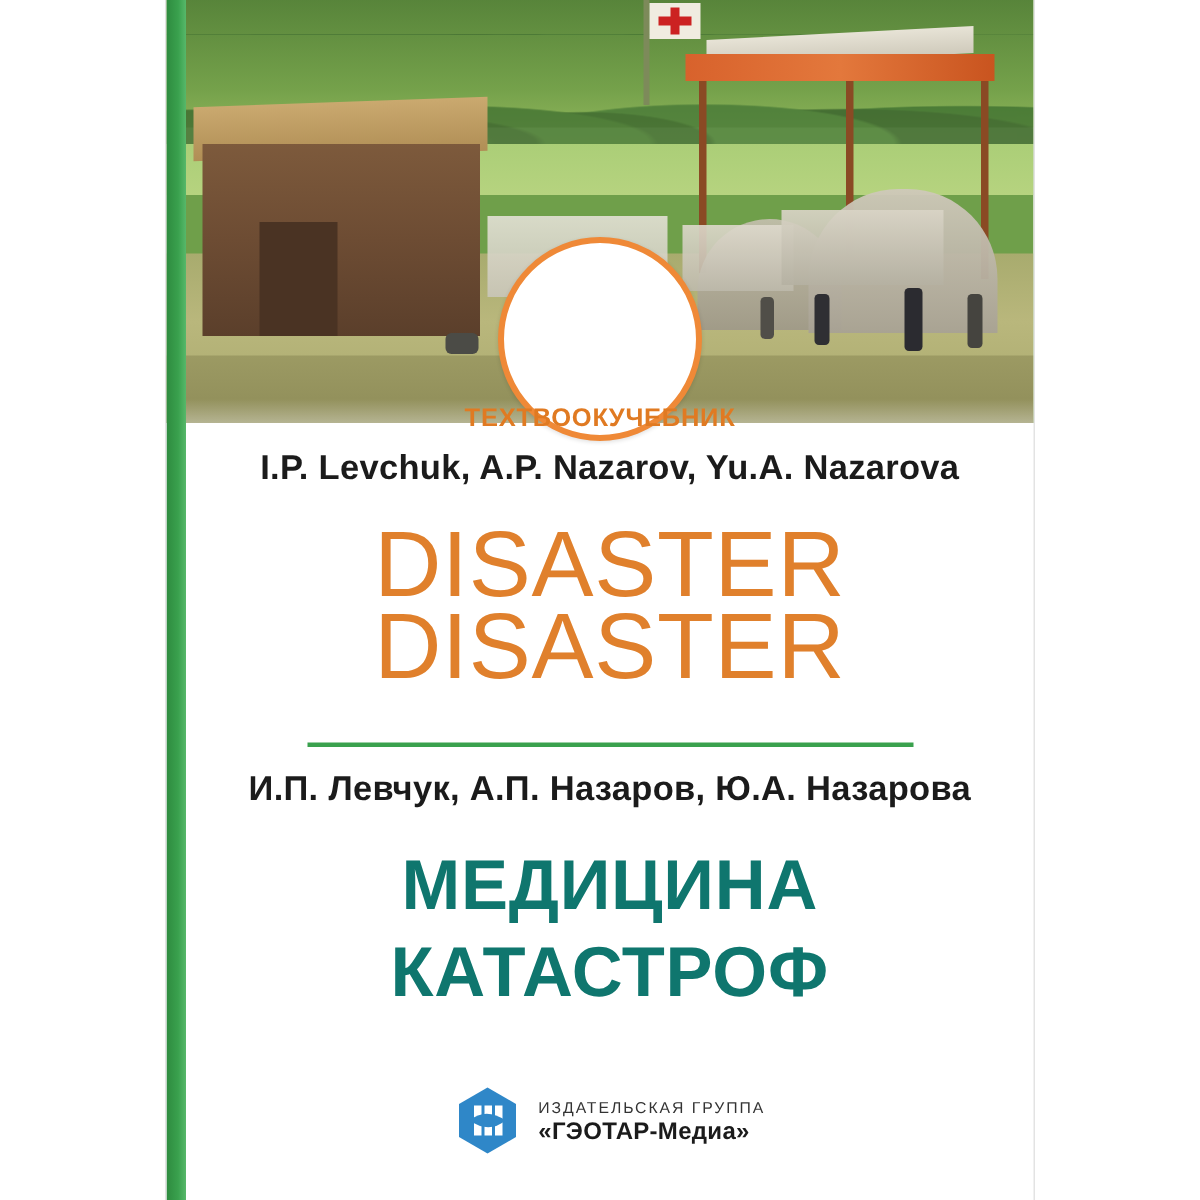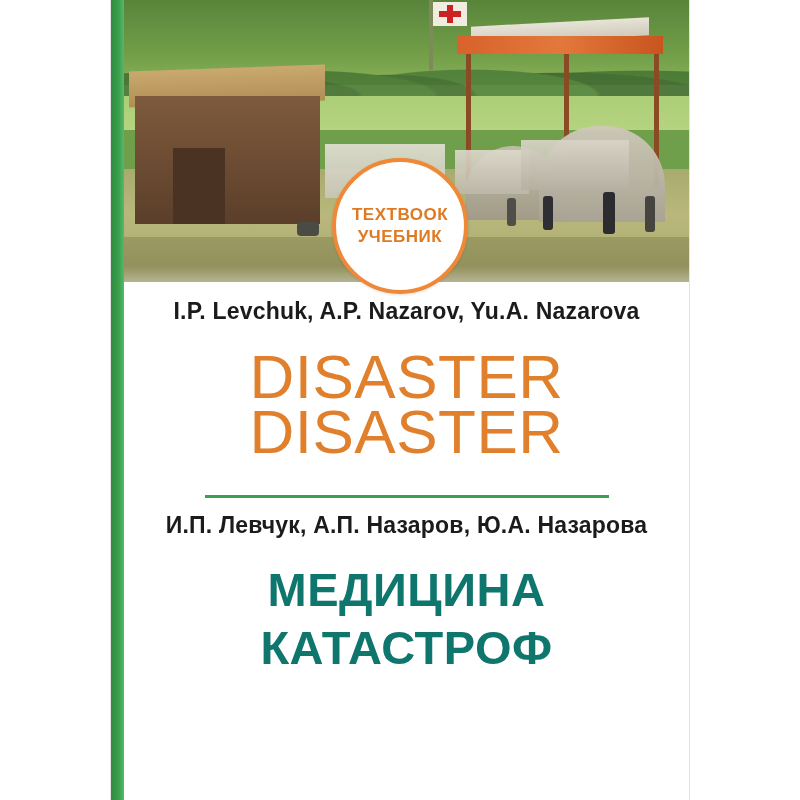--- a/index.html
+++ b/index.html
@@ -182,22 +182,21 @@
     position: absolute;
     left: 50%;
     top: 158px;
     transform: translateX(-50%);
     width: 128px;
     height: 128px;
     border-radius: 50%;
     background: #ffffff;
     border: 4px solid #ef8937;
     display: flex;
-    flex-direction: column;
-    align-items: center;
+    align-items: flex-end;
     justify-content: center;
     z-index: 5;
     box-shadow: 0 1px 3px rgba(0,0,0,.12);
   }
   .badge .l1 {
     color: #e07a22;
     font-size: 17px;
     font-weight: bold;
     letter-spacing: .5px;
     line-height: 22px;
@@ -366,15 +365,30 @@
     <div class="rule"></div>
 
     <div class="ru-block">
       <div class="authors-ru">И.П. Левчук, А.П. Назаров, Ю.А. Назарова</div>
       <div class="title-ru">
         <div>МЕДИЦИНА</div>
         <div>КАТАСТРОФ</div>
       </div>
     </div>
 
+    <div class="publisher">
+      <div class="pub-logo">
+        <svg viewBox="0 0 44 46" width="44" height="46" aria-hidden="true">
+          <path d="M22 1 L41 12 L41 34 L22 45 L3 34 L3 12 Z" fill="#2f87c8"></path>
+          <path d="M13 13 h5 v20 h-5 z" fill="#ffffff"></path>
+          <path d="M20 13 h5 v20 h-5 z" fill="#ffffff"></path>
+          <path d="M27 13 h5 v20 h-5 z" fill="#ffffff"></path>
+          <path d="M10 23 q11 -9 24 0 q-11 9 -24 0 z" fill="#2f87c8"></path>
+        </svg>
+      </div>
+      <div class="pub-text">
+        <div class="pub-line1">ИЗДАТЕЛЬСКАЯ ГРУППА</div>
+        <div class="pub-line2">«ГЭОТАР-Медиа»</div>
+      </div>
+    </div>
 
   </div>
 </div>
 
 </body></html>

